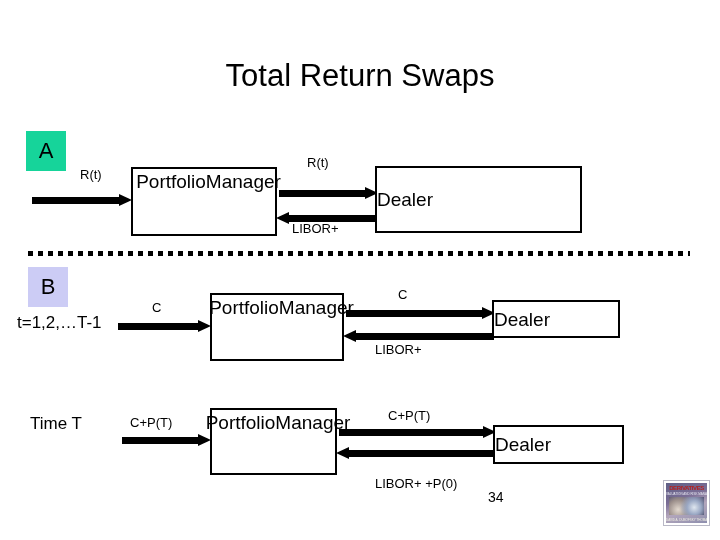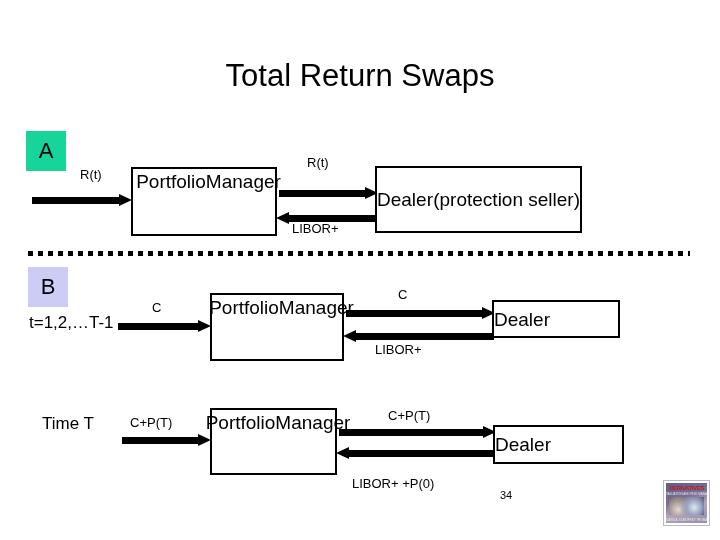--- a/index.html
+++ b/index.html
@@ -103,56 +103,55 @@
   #arrow-b-in      { left: 118px; top: 323px; width: 92px; }
   #arrow-b-out     { left: 346px; top: 310px; width: 148px; }
   #arrow-b-back    { left: 344px; top: 333px; width: 150px; }
   
   #arrow-t-in      { left: 122px; top: 437px; width: 88px; }
   #arrow-t-out     { left: 339px; top: 429px; width: 156px; }
   #arrow-t-back    { left: 337px; top: 450px; width: 158px; }
 
   
   .flow-label { font-size: 13px; line-height: 16px; white-space: nowrap; }
-  .big-label  { font-size: 17px; line-height: 20px; white-space: nowrap; margin-left: 12px; }
+  .big-label  { font-size: 17px; line-height: 20px; white-space: nowrap; }
 
   #lbl-a-in     { left: 80px;  top: 167px; }
   #lbl-a-out    { left: 307px; top: 155px; }
   #lbl-a-back   { left: 292px; top: 221px; }
 
   #lbl-b-time   { left: 17px;  top: 313px; }
   #lbl-b-in     { left: 152px; top: 300px; }
   #lbl-b-out    { left: 398px; top: 287px; }
   #lbl-b-back   { left: 375px; top: 342px; }
 
   #lbl-t-time   { left: 30px;  top: 414px; }
   #lbl-t-in     { left: 130px; top: 415px; }
   #lbl-t-out    { left: 388px; top: 408px; }
-  #lbl-t-back   { left: 352px; top: 476px; }
+  #lbl-t-back   { left: 375px; top: 476px; }
 
   
   #divider {
     left: 28px;
     top: 251px;
     width: 662px;
     height: 5px;
     background-image: repeating-linear-gradient(
       to right,
       #000000 0px, #000000 5px,
       rgba(0,0,0,0) 5px, rgba(0,0,0,0) 10px
     );
   }
 
   
   #page-number {
     left: 488px;
     top: 489px;
-    font-size: 11px;
+    font-size: 14px;
     color: #000000;
-    margin-left: 12px;
   }
 
   
   #book-logo {
     left: 663px;
     top: 480px;
     width: 47px;
     height: 46px;
     border: 1px solid #b9b9c6;
     background: #ffffff;
@@ -237,21 +236,20 @@
   </div>
 
   <div class="abs arrow left" id="arrow-a-back">
     <span class="shaft" style="left:12px;width:88px"></span>
       <span class="head"></span>
   </div>
   <div class="abs flow-label" id="lbl-a-back">LIBOR+</div>
 
   <div class="abs node-box box-center-text" id="box-dealer-1">
     <span class="ln">Dealer</span>
-    <span class="ln">(protection seller)</span>
   </div>
 
   <div class="abs" id="divider"></div>
 
   <div class="abs badge" id="badge-b">B</div>
 
   <div class="abs big-label" id="lbl-b-time">t=1,2,…T-1</div>
   <div class="abs flow-label" id="lbl-b-in">C</div>
   <div class="abs arrow right" id="arrow-b-in">
     <span class="shaft" style="width:81px"></span>

